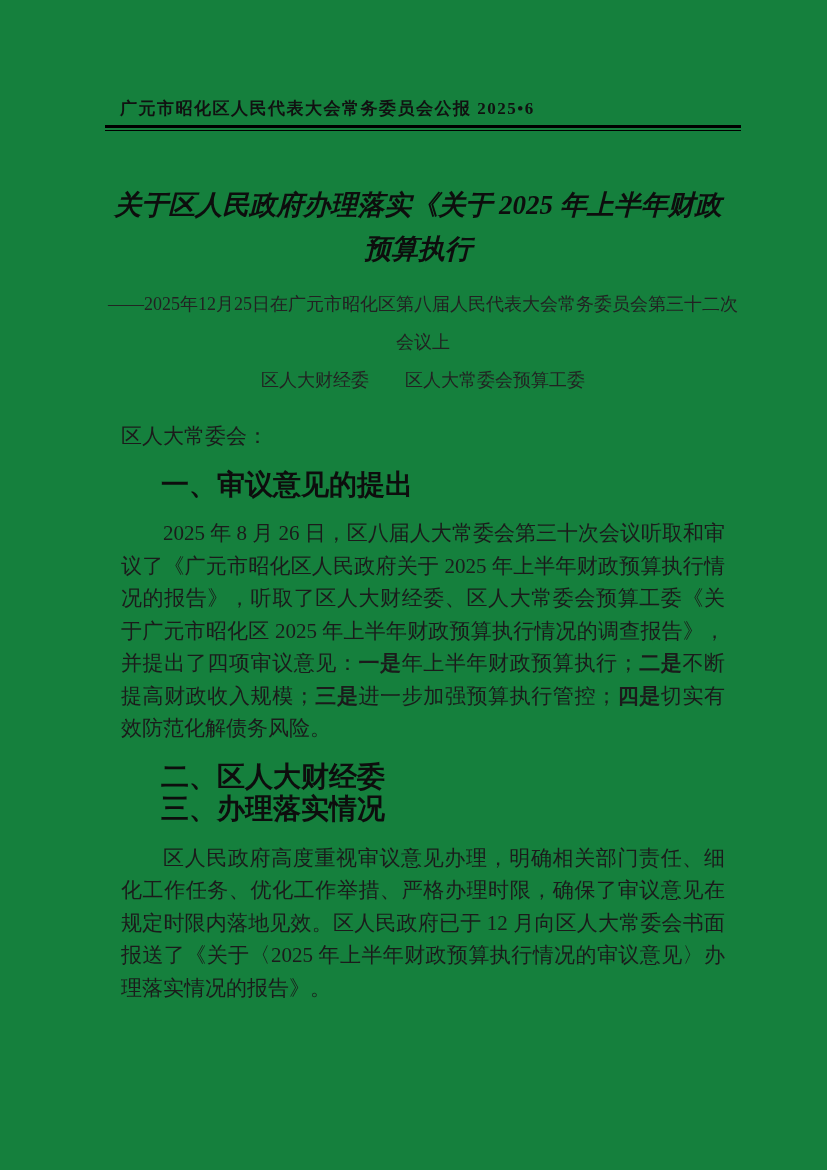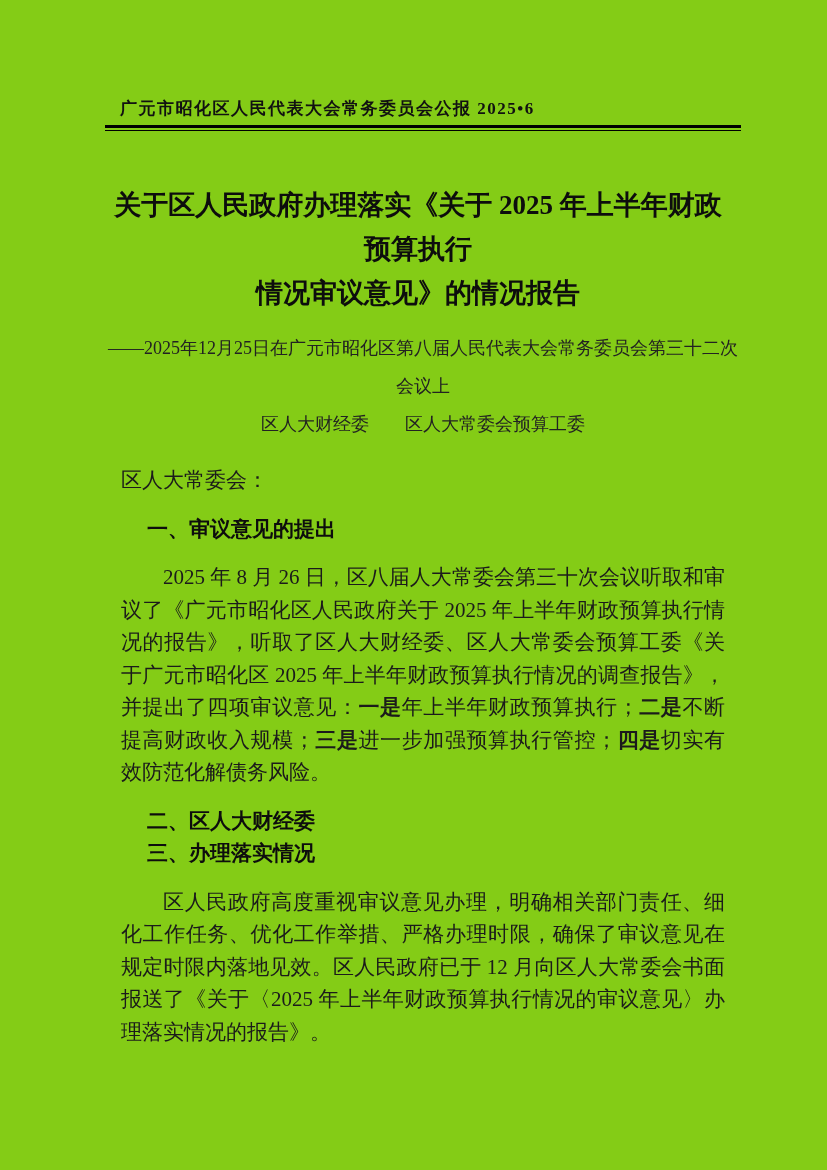--- a/index.html
+++ b/index.html
@@ -1,20 +1,20 @@
 <!DOCTYPE html>
 <html><head>
 <meta charset="utf-8">
 <style>
   html, body { margin: 0; padding: 0; }
   .page {
     position: relative;
     width: 827px;
     height: 1170px;
-    background: #84cc16;
+    background: #15803d;
     font-family: "Liberation Serif", "DejaVu Serif", serif;
     color: #1b1b1b;
     overflow: hidden;
   }
   .content {
     position: absolute;
     left: 105px;
     top: 0;
     width: 636px;
   }
@@ -31,41 +31,42 @@
   .rule-thick { height: 3px; background: #000; }
   .rule-thin  { height: 1px; background: #000; margin-top: 2px; }
   
   .doc-title {
     margin: 52px 10px 0 0;
     font-size: 27px;
     font-weight: bold;
     text-align: center;
     line-height: 44px;
     color: #0d0d0d;
+    font-style: italic;
   }
   
   .subtitle {
     margin-top: 14px;
     font-size: 18px;
     text-align: center;
     line-height: 38px;
     color: #222;
   }
   
   .body-text {
     margin-top: 21px;
     font-size: 21px;
     line-height: 32.5px;
     text-align: justify;
   }
   .body-text p { margin: 16px; text-indent: 2em; }
   .body-text p.salutation { text-indent: 0; }
   .sec-heading {
     margin: 0;
-    font-size: 21px;
+    font-size: 28px;
     line-height: 32.5px;
     text-indent: 2em;
     font-weight: bold;
     font-family: "Liberation Sans", "DejaVu Sans", sans-serif;
     color: #0d0d0d;
   }
   .seg-bold { font-weight: bold; font-family: "Liberation Sans", "DejaVu Sans", sans-serif; }
 </style>
 </head>
 <body>
@@ -74,21 +75,21 @@
   <div class="content">
 
     <header class="masthead">
       <div class="masthead-text">广元市昭化区人民代表大会常务委员会公报 2025•6</div>
       <div>
         <div class="rule-thick"></div>
         <div class="rule-thin"></div>
       </div>
     </header>
 
-    <h1 class="doc-title"><span>关于区人民政府办理落实《关于 2025 年上半年财政预算执行</span><br><span>情况审议意见》的情况报告</span></h1>
+    <h1 class="doc-title"><span>关于区人民政府办理落实《关于 2025 年上半年财政预算执行</span><br></h1>
 
     <div class="subtitle">
       <div>——2025年12月25日在广元市昭化区第八届人民代表大会常务委员会第三十二次会议上</div>
       <div>区人大财经委　　区人大常委会预算工委</div>
     </div>
 
     <div class="body-text">
       <p class="salutation">区人大常委会：</p>
 
       <h2 class="sec-heading">一、审议意见的提出</h2>

